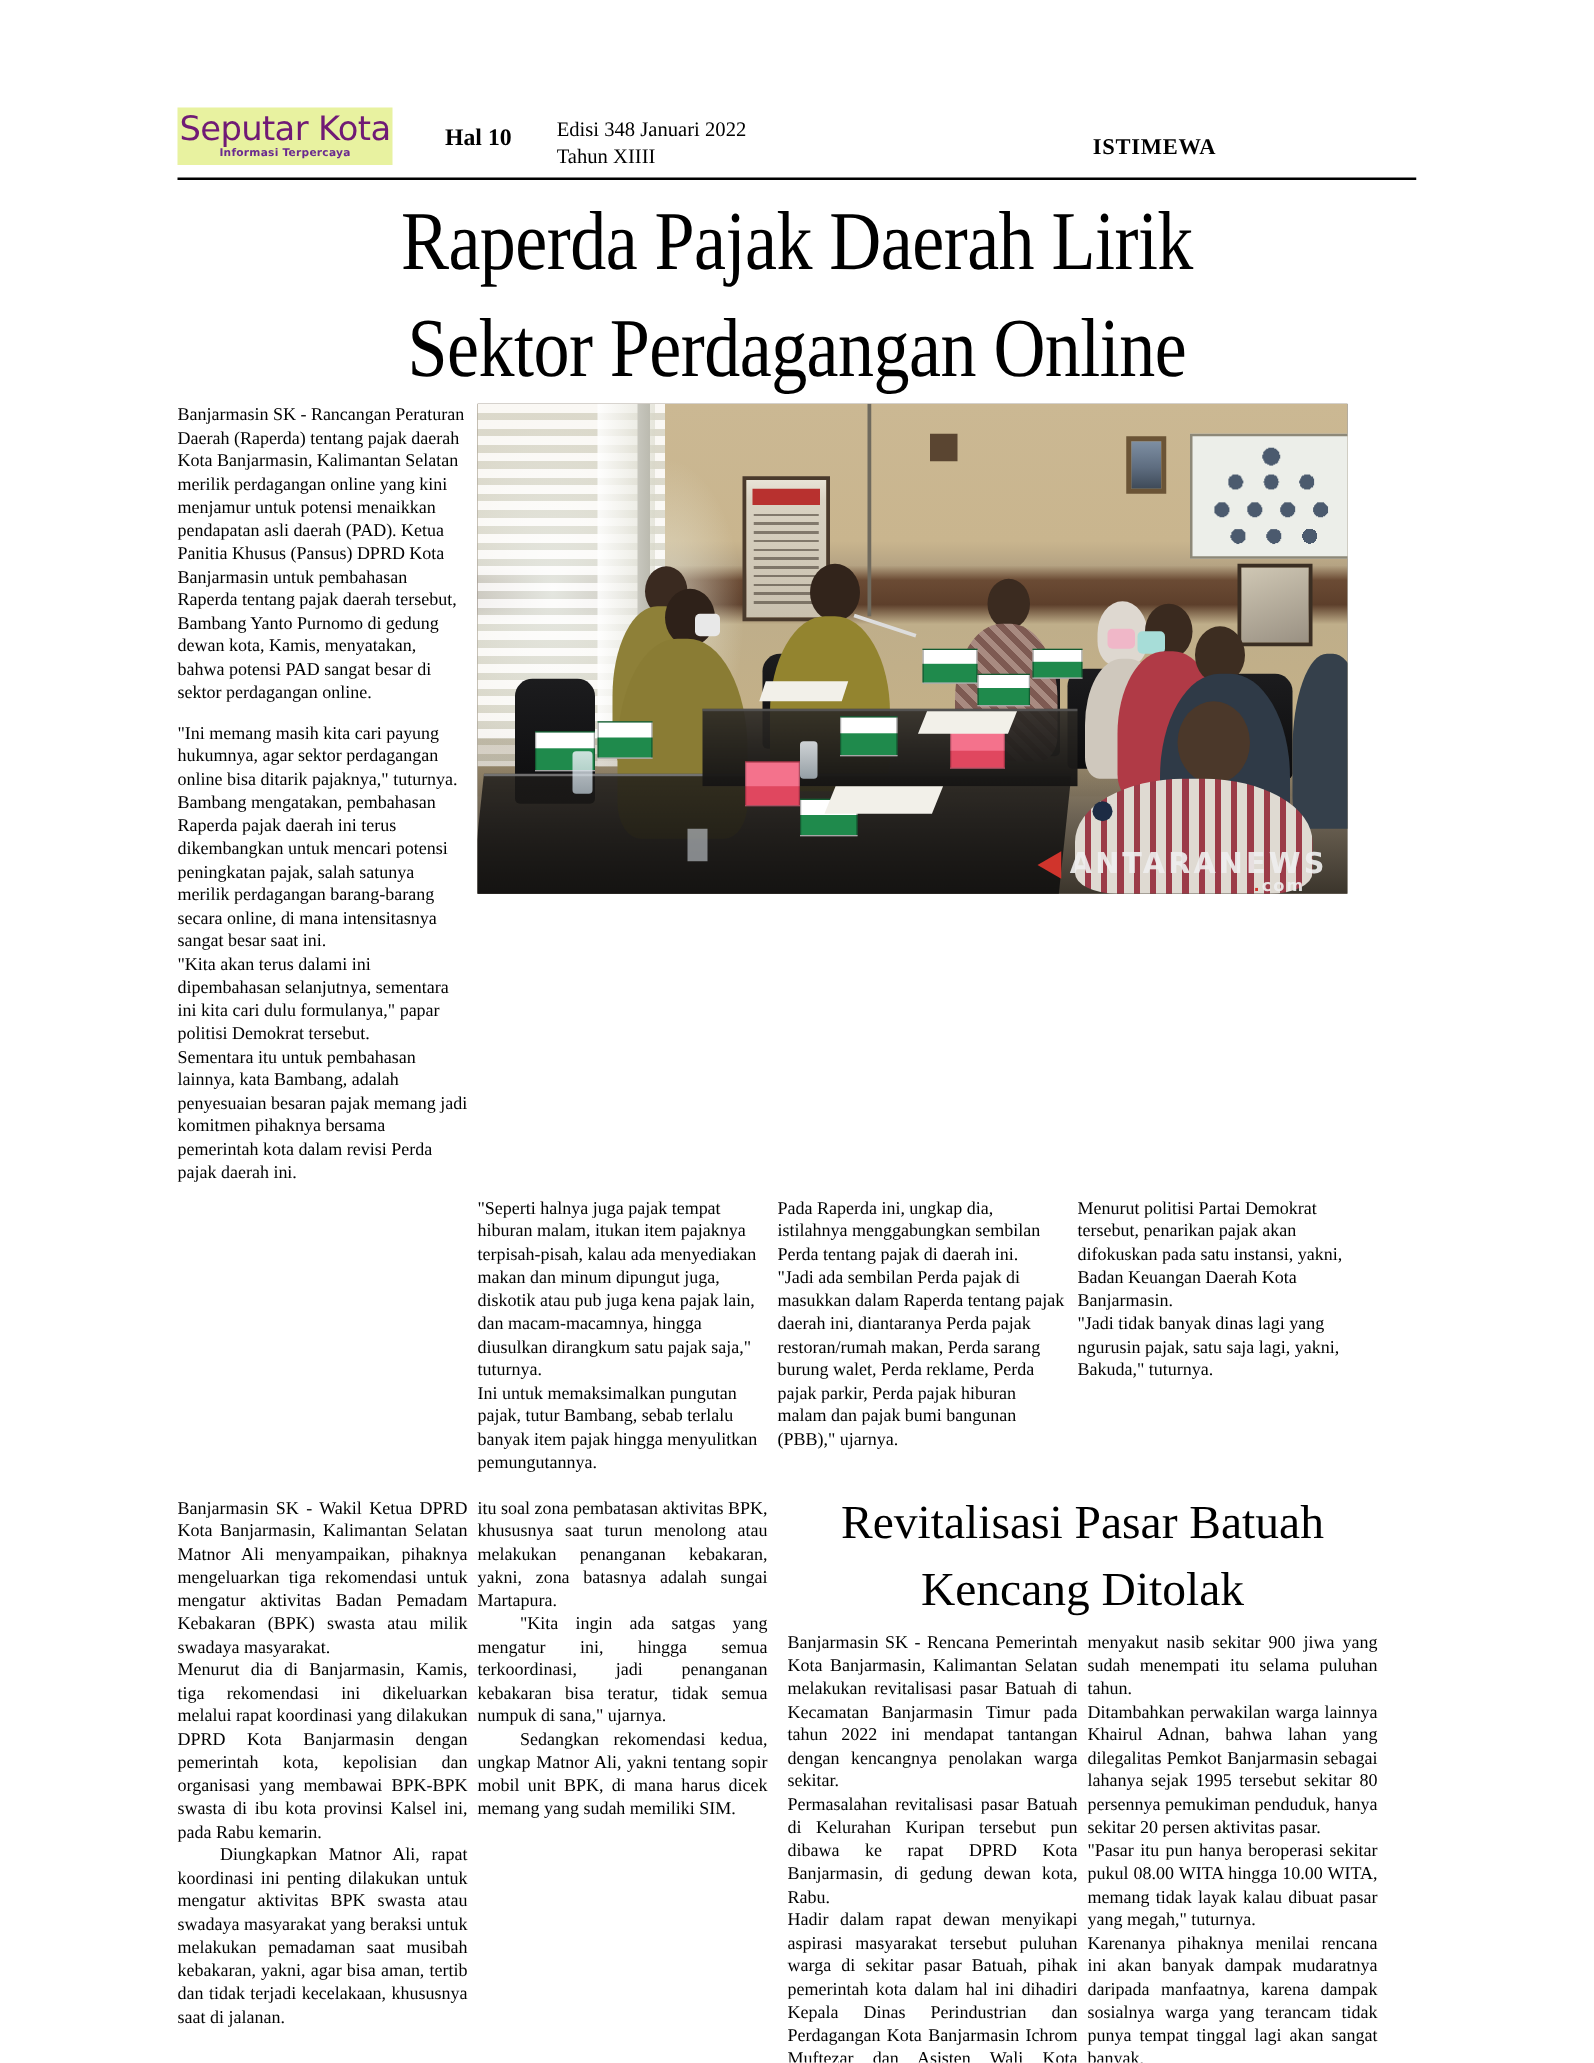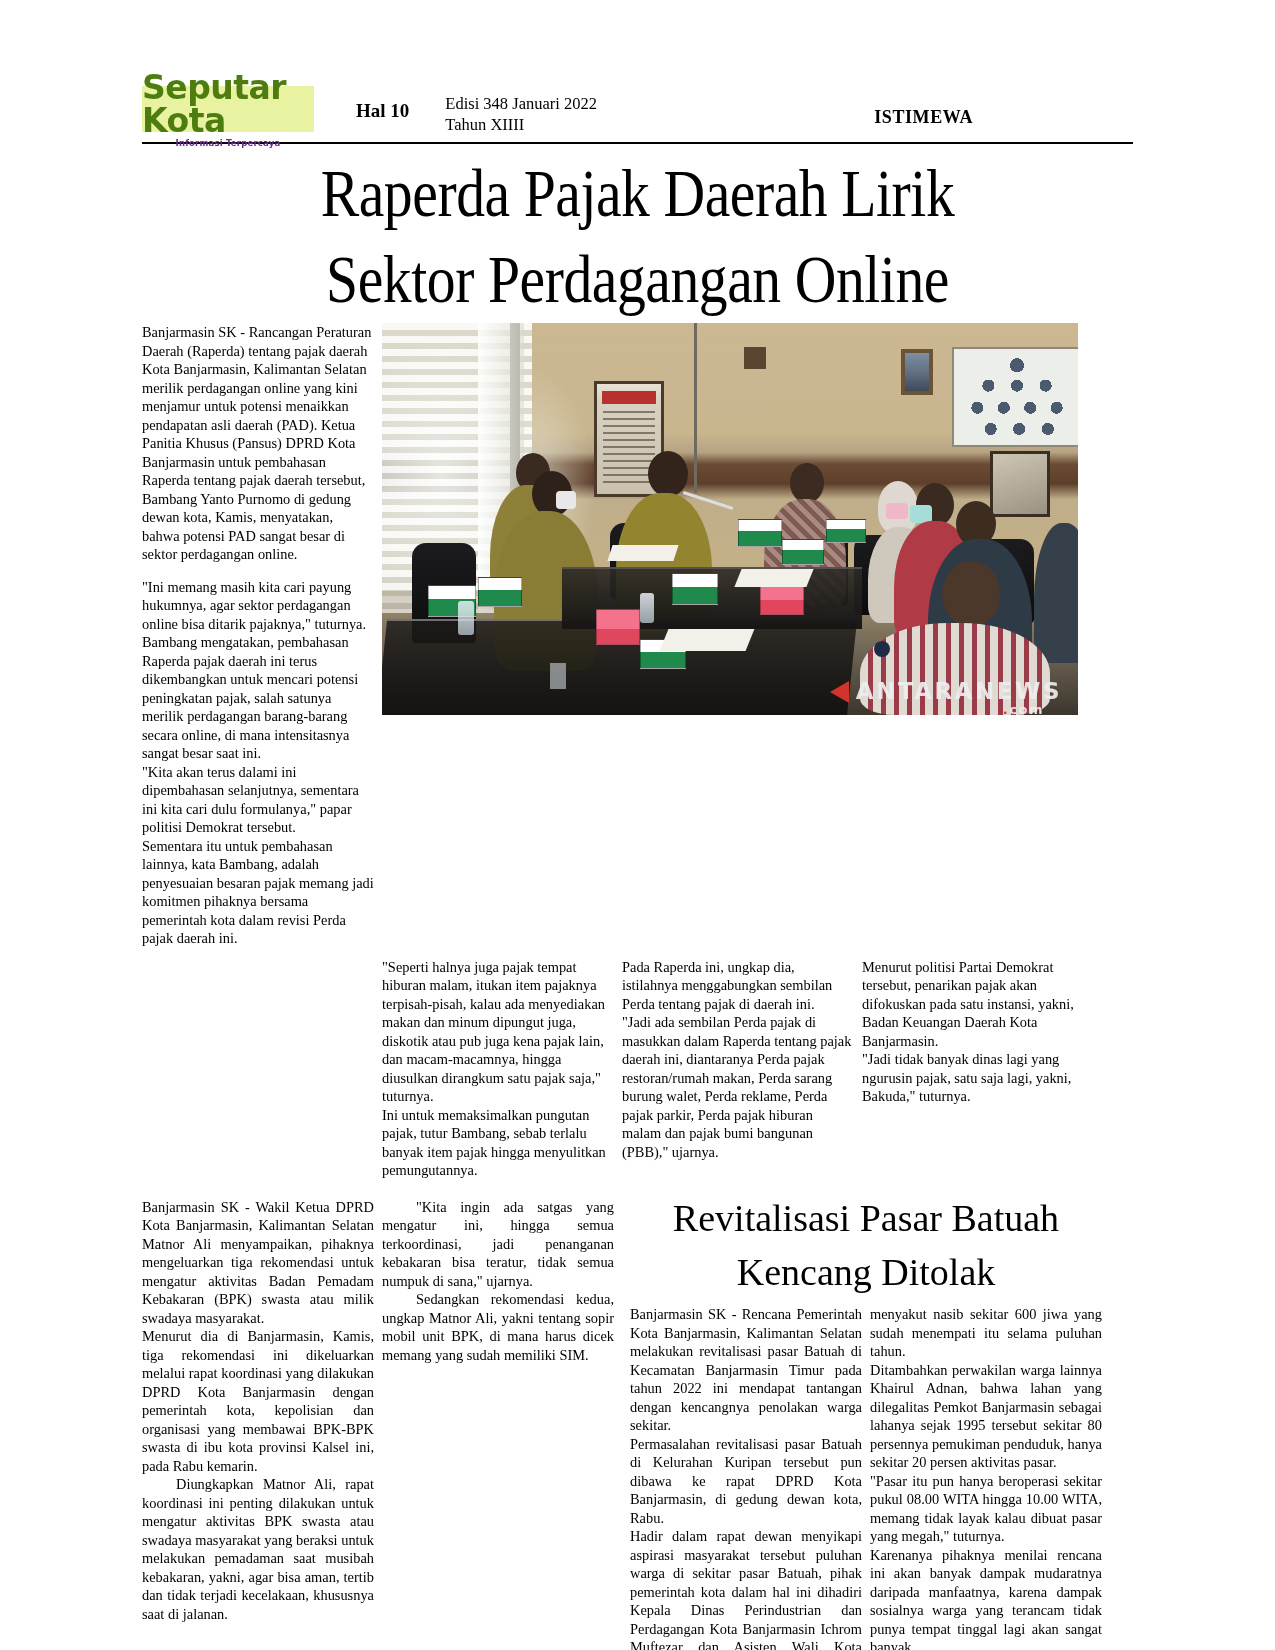--- a/index.html
+++ b/index.html
@@ -34,23 +34,23 @@
     height: 46px;
     background: #e8f2a0;
     display: flex;
     flex-direction: column;
     justify-content: center;
     align-items: center;
     line-height: 1;
   }
   .logo-main {
     font-family: "DejaVu Sans", sans-serif;
-    font-weight: bold;
-    font-size: 33px;
-    color: #4d7c0f;
+    font-weight: normal;
+    font-size: 27px;
+    color: #701a75;
     letter-spacing: -0.5px;
   }
   .logo-sub {
     font-family: "DejaVu Sans", sans-serif;
     font-weight: bold;
     font-size: 8.5px;
     color: #6a2a8f;
     margin-top: 2px;
     letter-spacing: 0.2px;
   }
@@ -409,41 +409,42 @@
 
     <div class="lower-left">
       <div class="two-cols">
         <div class="col jstf">
           <p>Banjarmasin SK - Wakil Ketua DPRD Kota Banjarmasin, Kalimantan Selatan Matnor Ali menyampaikan, pihaknya mengeluarkan tiga rekomendasi untuk mengatur aktivitas Badan Pemadam Kebakaran (BPK) swasta atau milik swadaya masyarakat.</p>
           <p>Menurut dia di Banjarmasin, Kamis, tiga rekomendasi ini dikeluarkan melalui rapat koordinasi yang dilakukan DPRD Kota Banjarmasin dengan pemerintah kota, kepolisian dan organisasi yang membawai BPK-BPK swasta di ibu kota provinsi Kalsel ini, pada Rabu kemarin.</p>
           <p class="indent">Diungkapkan Matnor Ali, rapat koordinasi ini penting dilakukan untuk mengatur aktivitas BPK swasta atau swadaya masyarakat yang beraksi untuk melakukan pemadaman saat musibah kebakaran, yakni, agar bisa aman, tertib dan tidak terjadi kecelakaan, khususnya saat di jalanan.</p>
 
         </div>
         <div class="col jstf">
+          <p>itu soal zona pembatasan aktivitas BPK, khususnya saat turun menolong atau melakukan penanganan kebakaran, yakni, zona batasnya adalah sungai Martapura.</p>
           <p class="indent">"Kita ingin ada satgas yang mengatur ini, hingga semua terkoordinasi, jadi penanganan kebakaran bisa teratur, tidak semua numpuk di sana," ujarnya.</p>
           <p class="indent">Sedangkan rekomendasi kedua, ungkap Matnor Ali, yakni tentang sopir mobil unit BPK, di mana harus dicek memang yang sudah memiliki SIM.</p>
 
         </div>
       </div>
     </div>
 
     <div class="lower-right">
       <div>
         <div class="sub-headline wide">Revitalisasi Pasar Batuah</div>
         <div class="sub-headline wide">Kencang Ditolak</div>
       </div>
       <div class="two-cols">
         <div class="col jstf">
           <p>Banjarmasin SK - Rencana Pemerintah Kota Banjarmasin, Kalimantan Selatan melakukan revitalisasi pasar Batuah di Kecamatan Banjarmasin Timur pada tahun 2022 ini mendapat tantangan dengan kencangnya penolakan warga sekitar.</p>
           <p>Permasalahan revitalisasi pasar Batuah di Kelurahan Kuripan tersebut pun dibawa ke rapat DPRD Kota Banjarmasin, di gedung dewan kota, Rabu.</p>
           <p>Hadir dalam rapat dewan menyikapi aspirasi masyarakat tersebut puluhan warga di sekitar pasar Batuah, pihak pemerintah kota dalam hal ini dihadiri Kepala Dinas Perindustrian dan Perdagangan Kota Banjarmasin Ichrom Muftezar dan Asisten Wali Kota Banjarmasin Doyo Pudjiadi.</p>
 
         </div>
         <div class="col jstf">
-          <p>menyakut nasib sekitar 600 jiwa yang sudah menempati itu selama puluhan tahun.</p>
+          <p>menyakut nasib sekitar 900 jiwa yang sudah menempati itu selama puluhan tahun.</p>
           <p>Ditambahkan perwakilan warga lainnya Khairul Adnan, bahwa lahan yang dilegalitas Pemkot Banjarmasin sebagai lahanya sejak 1995 tersebut sekitar 80 persennya pemukiman penduduk, hanya sekitar 20 persen aktivitas pasar.</p>
           <p>"Pasar itu pun hanya beroperasi sekitar pukul 08.00 WITA hingga 10.00 WITA, memang tidak layak kalau dibuat pasar yang megah," tuturnya.</p>
           <p>Karenanya pihaknya menilai rencana ini akan banyak dampak mudaratnya daripada manfaatnya, karena dampak sosialnya warga yang terancam tidak punya tempat tinggal lagi akan sangat banyak.</p>
 
         </div>
       </div>
     </div>
 
   </div>
 </div>

